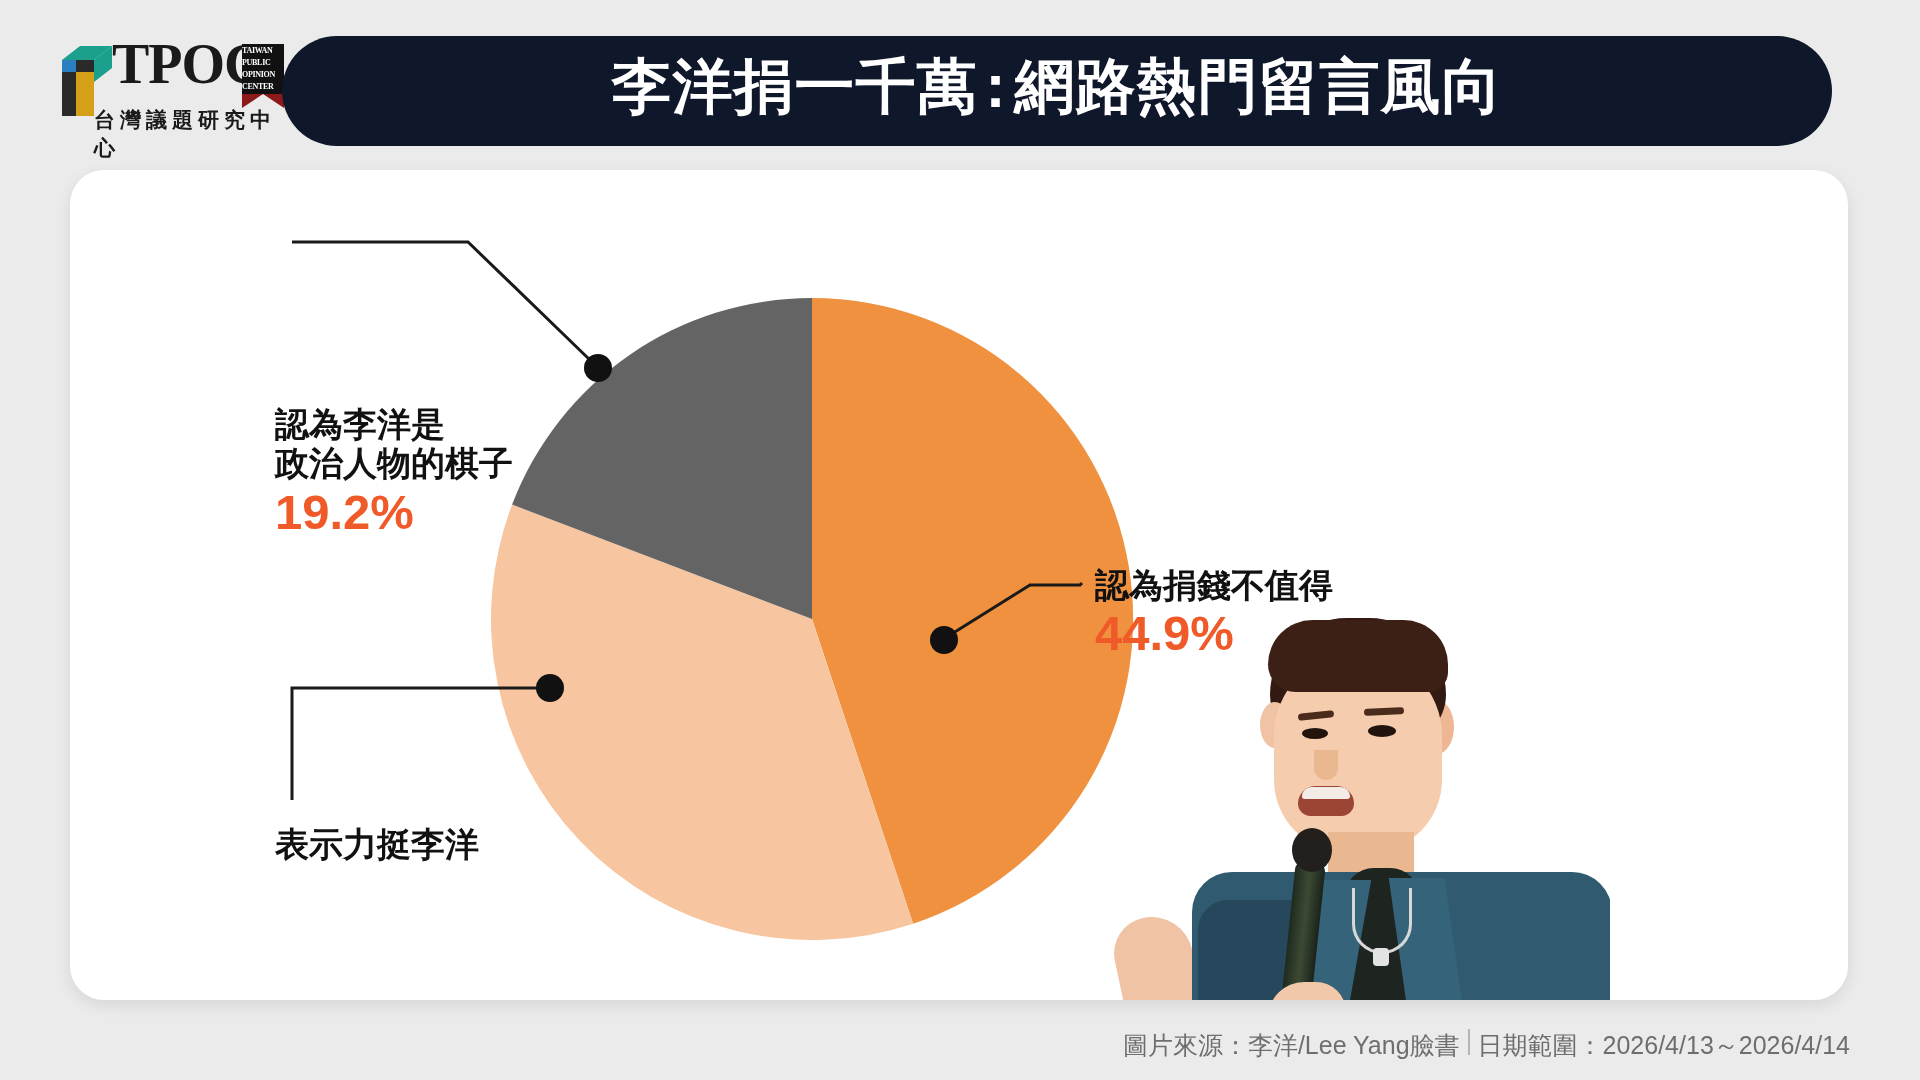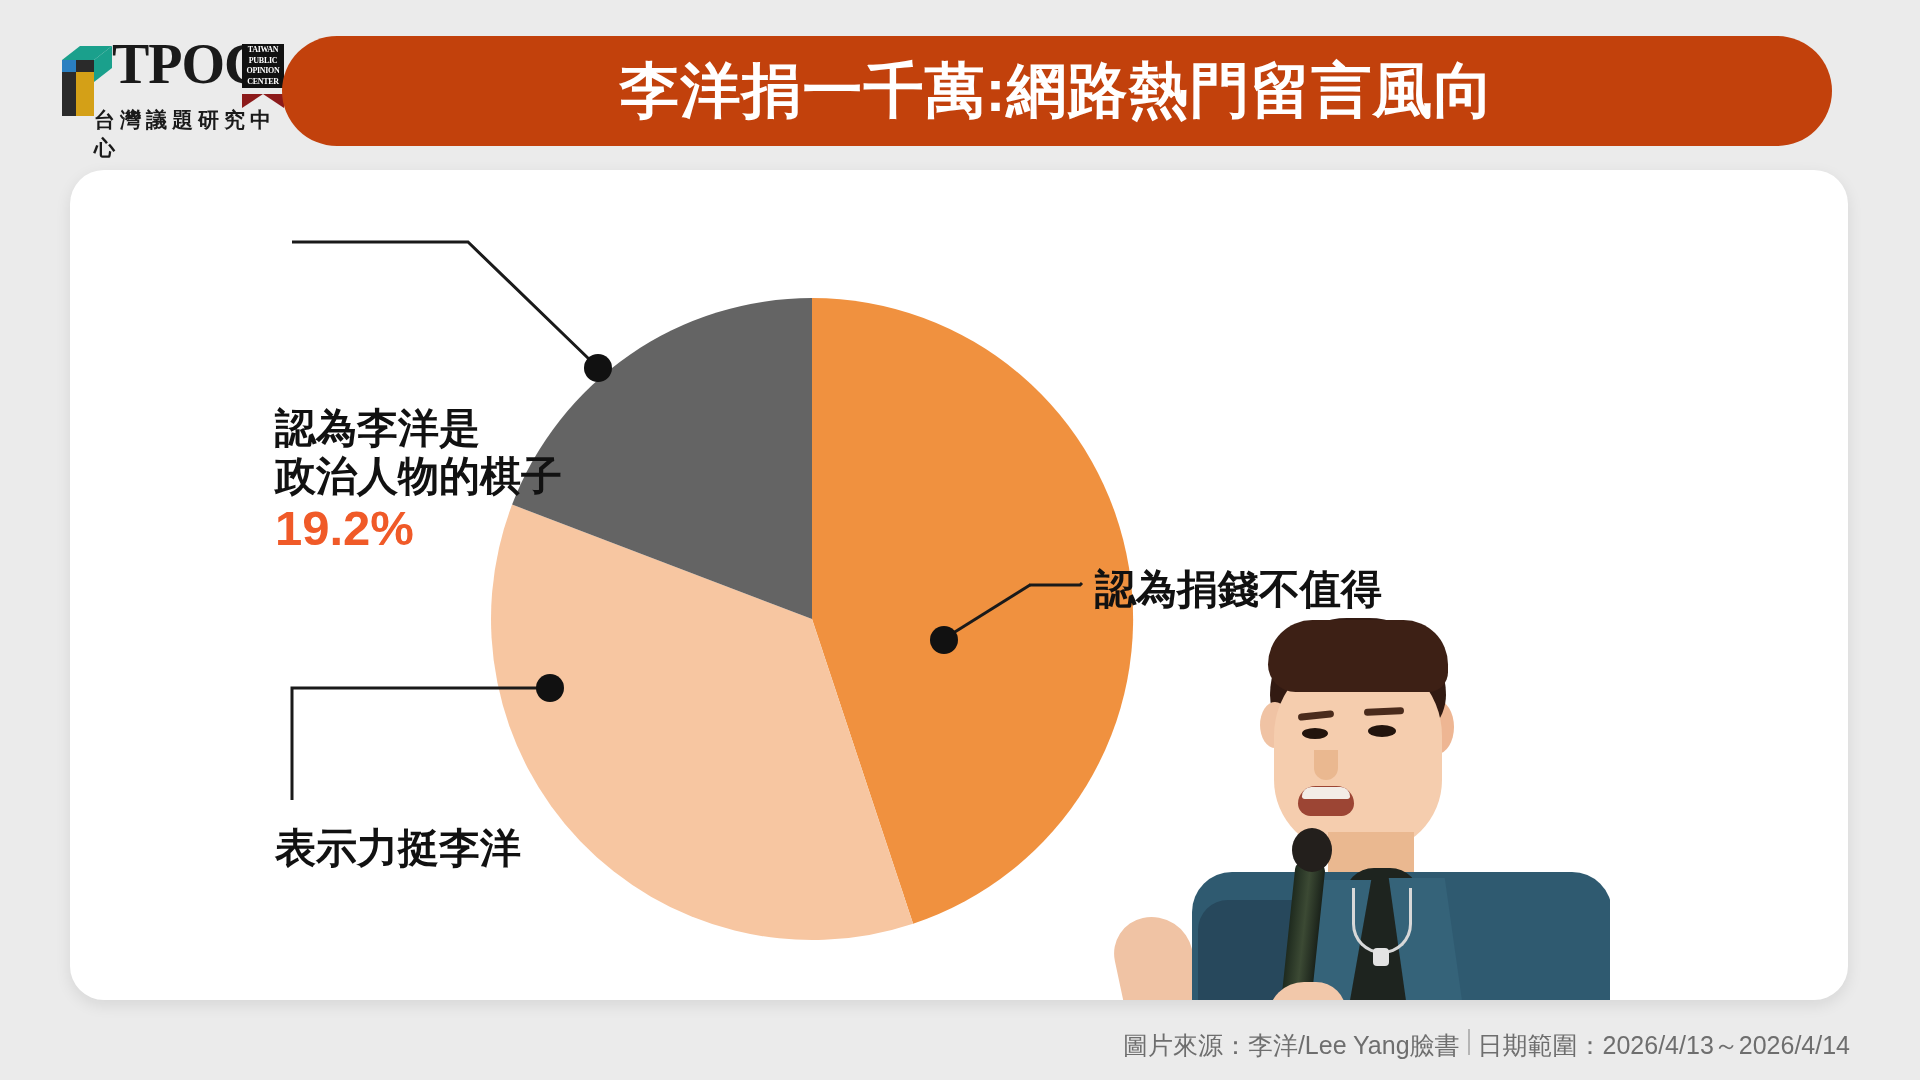--- a/index.html
+++ b/index.html
@@ -37,26 +37,25 @@
     font-family: "Liberation Serif", "DejaVu Serif", serif;
     font-size: 56px;
     font-weight: 700;
     letter-spacing: -1px;
     color: #1a1a1a;
     line-height: 1;
   }
   #logo-badge {
     position: absolute;
     left: 196px; top: 14px;
-    width: 42px; height: 44px;
+    width: 42px; height: 50px;
     background: #111;
     display: flex;
     flex-direction: column;
     justify-content: space-around;
-    align-items: center;
     padding: 1px 0;
   }
   #logo-badge span {
     font-family: "Liberation Serif", "DejaVu Serif", serif;
     font-size: 8px;
     font-weight: 700;
     color: #fff;
     letter-spacing: -0.3px;
     line-height: 1;
   }
@@ -74,25 +73,26 @@
     font-size: 21px;
     font-weight: 700;
     letter-spacing: 5px;
     color: #1a1a1a;
   }
 
   #title-banner {
     position: absolute;
     left: 282px; top: 36px;
     width: 1550px; height: 110px;
-    background: #c2410c;
+    background: #0f172a;
     border-radius: 55px;
     display: flex;
     align-items: center;
     justify-content: center;
+    font-family: Liberation Mono, monospace;
   }
   #title-text {
     color: #ffffff;
     font-size: 60px;
     font-weight: 700;
     letter-spacing: 1px;
     line-height: 1;
     white-space: nowrap;
   }
 
@@ -108,21 +108,21 @@
   }
 
   #chart-svg {
     position: absolute;
     left: 0; top: 0;
   }
 
   
   .callout { position: absolute; }
   .callout-title {
-    font-size: 41px;
+    font-size: 34px;
     font-weight: 700;
     color: #111111;
     line-height: 1.16;
     white-space: nowrap;
   }
   .callout-value {
     font-size: 49px;
     font-weight: 700;
     color: #f05a28;
     line-height: 1.1;
@@ -285,20 +285,21 @@
     </g>
 
     <g>
       <polyline points="222,72 398,72 520,190" fill="none" stroke="#1a1a1a" stroke-width="3"></polyline>
       <circle cx="528" cy="198" r="14" fill="#111111"></circle>
     </g>
   </svg>
 
   <div class="callout" id="callout-slice-0">
     <div class="callout-title">認為捐錢不值得</div>
+    <div class="callout-value">44.9%</div>
   </div>
 
   <div class="callout" id="callout-slice-1">
     <div class="callout-title">表示力挺李洋</div>
   </div>
 
   <div class="callout" id="callout-slice-2">
     <div class="callout-title">認為李洋是</div>
     <div class="callout-title">政治人物的棋子</div>
     <div class="callout-value">19.2%</div>

